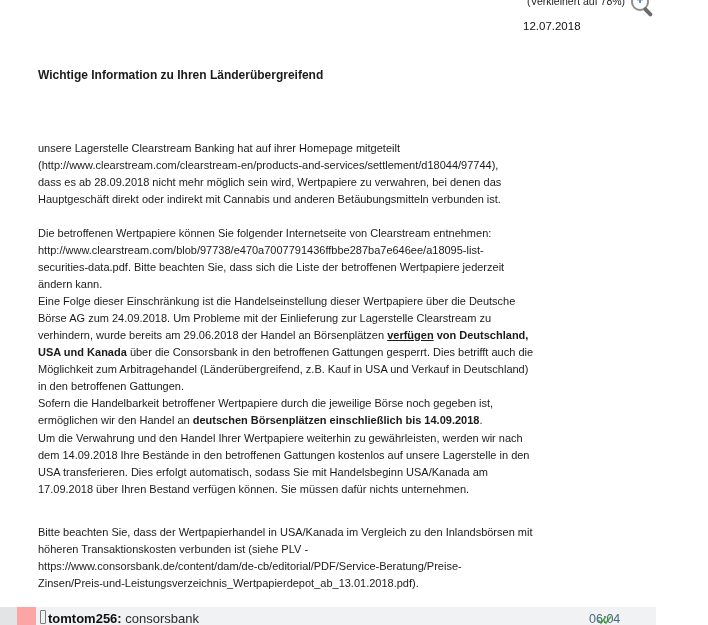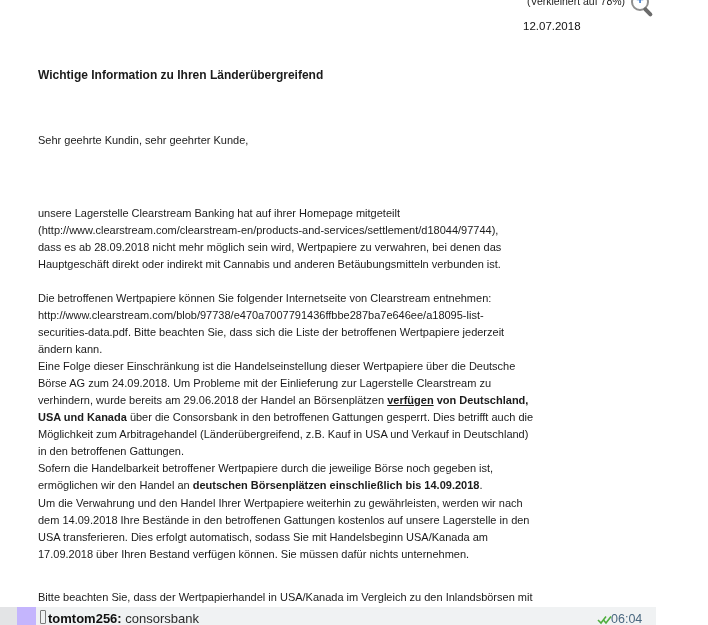--- a/index.html
+++ b/index.html
@@ -36,52 +36,51 @@
   .letter .salutation{margin:14px 0 0 0;}
   .letter p{margin:0;}
   #paras p:nth-of-type(1){margin-top:22px;}
   #paras p:nth-of-type(2){margin-top:17px;}
   #paras p:nth-of-type(3){}
   #paras p:nth-of-type(4){margin-top:1px;}
   #paras p:nth-of-type(5){margin-top:26px;}
   .b{font-weight:700;}
   .u{text-decoration:underline;}
   
-  .chat-bar{position:absolute;left:0;top:607px;width:708px;height:18px;background:#c4b5fd;}
+  .chat-bar{position:absolute;left:0;top:607px;width:708px;height:18px;background:#fca5a5;}
   .chat-bar .panel{position:absolute;left:36px;right:0;top:0;bottom:0;background:#f0f2f3;}
   .chat-bar .avatar-stub{position:absolute;left:0;top:0;width:17px;height:18px;background:#e3e4e6;}
   .pin-icon{
     position:absolute;left:40px;top:3px;width:4px;height:12px;
     border:1px solid #7a7a7a;border-radius:1px;background:transparent;
   }
   .chat-content{
     position:absolute;left:48px;top:5px;font-size:13px;line-height:14px;white-space:nowrap;
   }
   .chat-content .sender{font-weight:700;color:#101010;}
   .chat-content .preview{color:#2b2b2b;}
   .checks{position:absolute;left:597px;top:4px;width:15px;height:10px;}
-  .time{position:absolute;left:611px;top:5px;font-size:12.5px;color:#4a6880;line-height:14px;text-align:center;}
+  .time{position:absolute;left:589px;top:5px;font-size:12.5px;color:#4a6880;line-height:14px;text-align:center;}
 </style>
 </head>
 <body>
 
 <div class="screen">
 
   <span class="scale-note">(Verkleinert auf 78%)</span>
   <span class="magnifier">
     <span class="lens"></span>
     <span class="plus">+</span>
     <span class="handle"></span>
   </span>
 
   <div class="date">12.07.2018</div>
 
   <div class="letter">
     <h1 class="title">Wichtige Information zu Ihren Länderübergreifend</h1>
-    <p class="salutation">Sehr geehrte Kundin, sehr geehrter Kunde,</p>
     <div id="paras"><p><span>unsere Lagerstelle Clearstream Banking hat auf ihrer Homepage mitgeteilt
 (http://www.clearstream.com/clearstream-en/products-and-services/settlement/d18044/97744),
 dass es ab 28.09.2018 nicht mehr möglich sein wird, Wertpapiere zu verwahren, bei denen das
 Hauptgeschäft direkt oder indirekt mit Cannabis und anderen Betäubungsmitteln verbunden ist.</span></p><p><span>Die betroffenen Wertpapiere können Sie folgender Internetseite von Clearstream entnehmen:
 http://www.clearstream.com/blob/97738/e470a7007791436ffbbe287ba7e646ee/a18095-list-
 securities-data.pdf. Bitte beachten Sie, dass sich die Liste der betroffenen Wertpapiere jederzeit
 ändern kann.
 Eine Folge dieser Einschränkung ist die Handelseinstellung dieser Wertpapiere über die Deutsche
 Börse AG zum 24.09.2018. Um Probleme mit der Einlieferung zur Lagerstelle Clearstream zu
 verhindern, wurde bereits am 29.06.2018 der Handel an Börsenplätzen </span><span class="b u">verfügen</span><span class="b"> von Deutschland,

